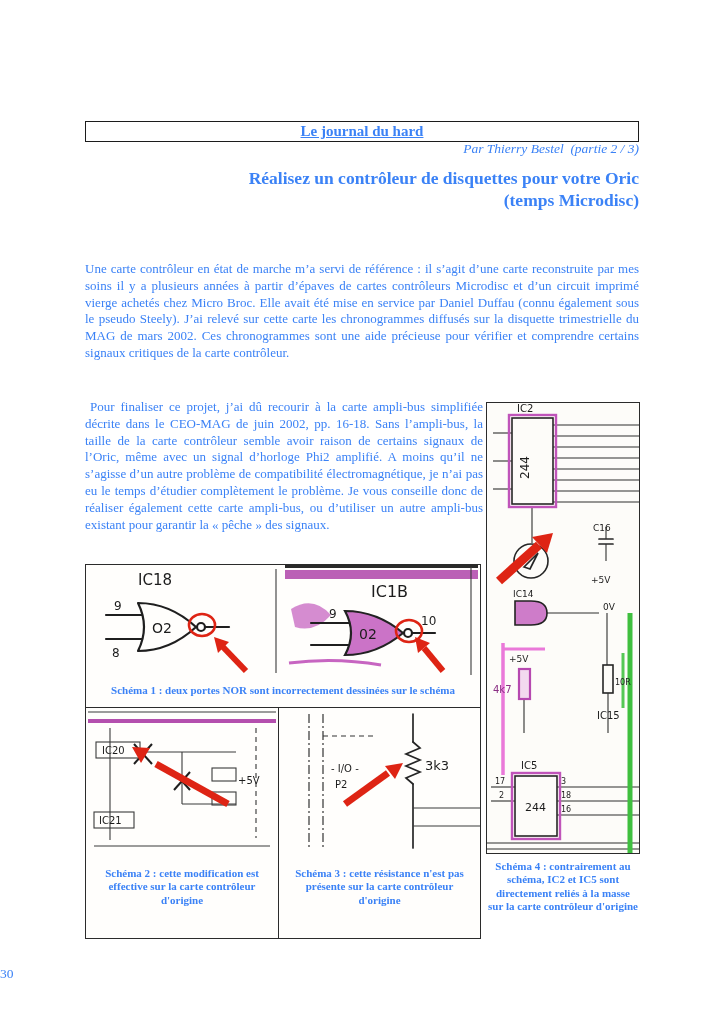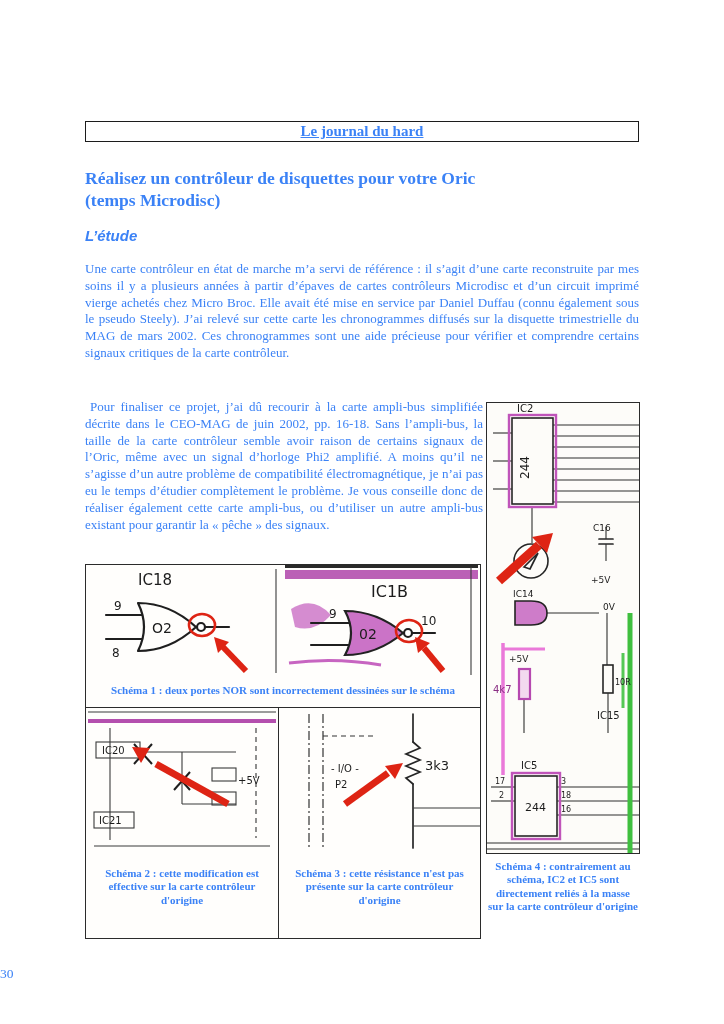--- a/index.html
+++ b/index.html
@@ -6,21 +6,21 @@
   html, body { background:#ffffff; }
   .page {
     position:relative; width:724px; height:1024px; background:#ffffff;
     font-family:"Liberation Serif", serif; color:#3b82f6; overflow:hidden;margin-top:34px;
   }
   .abs { position:absolute; }
 
   .header-box { left:85px; top:87px; width:554px; height:21px; border:1px solid #1c1c1c; text-align:center; }
   .journal-title { font-weight:bold; text-decoration:underline; font-size:15px; line-height:19px; display:inline-block; }
   .byline { left:85px; top:107px; width:554px; text-align:right; font-style:italic; font-size:13.5px; white-space:pre; }
-  .title { left:85px; top:133px; width:554px; text-align:left; font-size:17.5px; font-weight:bold; line-height:22px; }
+  .title { left:85px; top:133px; width:554px; text-align:right; font-size:17.5px; font-weight:bold; line-height:22px; }
   .title span { display:block; }
   .section-heading { left:85px; top:193px; width:300px; font-family:"Liberation Sans", sans-serif; font-size:15px; font-style:italic; font-weight:bold; }
   .para { font-size:13px; line-height:16.8px; text-align:justify; }
   .para1 { left:85px; top:227px; width:554px; }
   .para2 { left:85px; top:365px; width:398px; text-indent:5px; }
 
   figure { margin:0; }
   .fig { border:1px solid #2b2b2b; background:#fffefc; }
   .caption { font-weight:bold; font-size:11px; line-height:13.4px; text-align:center; }
 
@@ -61,27 +61,27 @@
 </style>
 </head>
 <body>
 
 <div class="page">
 
   <div class="abs header-box">
     <span class="journal-title">Le journal du hard</span>
   </div>
 
+  <div class="abs byline">Par Thierry Bestel  (partie 2 / 3)</div>
 
   <h1 class="abs title">
     <span>Réalisez un contrôleur de disquettes pour votre Oric</span>
     <span>(temps Microdisc)</span>
   </h1>
 
-  <h2 class="abs section-heading">L’étude</h2>
 
   <p class="abs para para1">Une carte contrôleur en état de marche m’a servi de référence : il s’agit d’une carte reconstruite par mes soins il y a plusieurs années à partir d’épaves de cartes contrôleurs Microdisc et d’un circuit imprimé vierge achetés chez Micro Broc. Elle avait été mise en service par Daniel Duffau (connu également sous le pseudo Steely). J’ai relevé sur cette carte les chronogrammes diffusés sur la disquette trimestrielle du MAG de mars 2002. Ces chronogrammes sont une aide précieuse pour vérifier et comprendre certains signaux critiques de la carte contrôleur.</p>
   <p class="abs para para2">Pour finaliser ce projet, j’ai dû recourir à la carte ampli-bus simplifiée décrite dans le CEO-MAG de juin 2002, pp. 16-18. Sans l’ampli-bus, la taille de la carte contrôleur semble avoir raison de certains signaux de l’Oric, même avec un signal d’horloge Phi2 amplifié. A moins qu’il ne s’agisse d’un autre problème de compatibilité électromagnétique, je n’ai pas eu le temps d’étudier complètement le problème. Je vous conseille donc de réaliser également cette carte ampli-bus, ou d’utiliser un autre ampli-bus existant pour garantir la « pêche » des signaux.</p>
 
   <figure class="abs fig4">
     <div class="fig4-img">
       <svg width="152" height="450" viewBox="0 0 152 450">
 
         <g>
           <rect x="25" y="15" width="41" height="86" class="ln2r"></rect>

